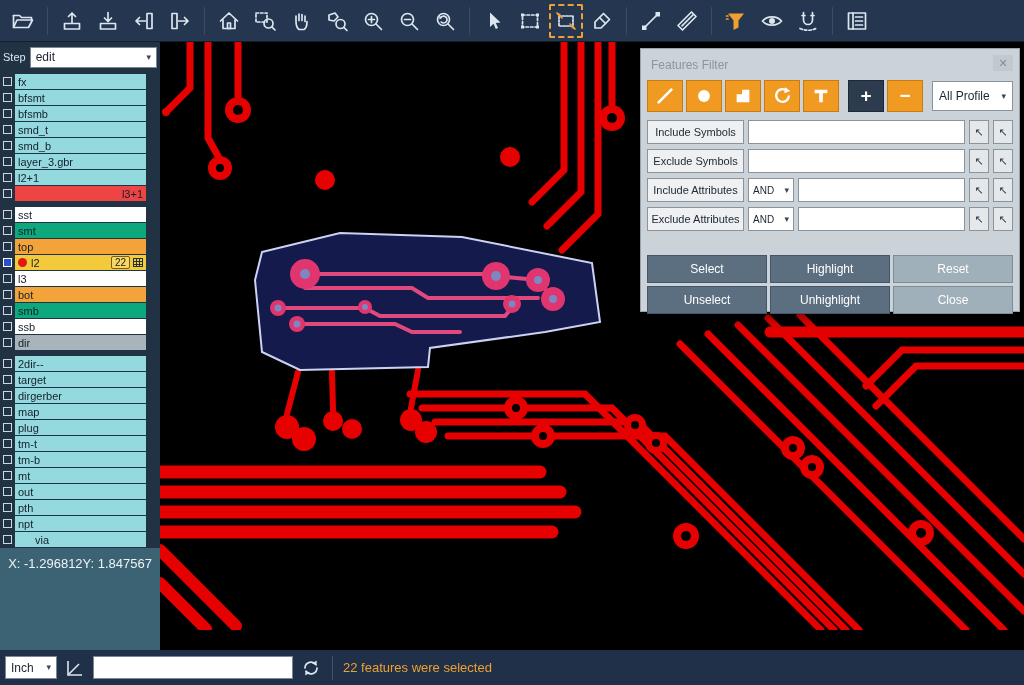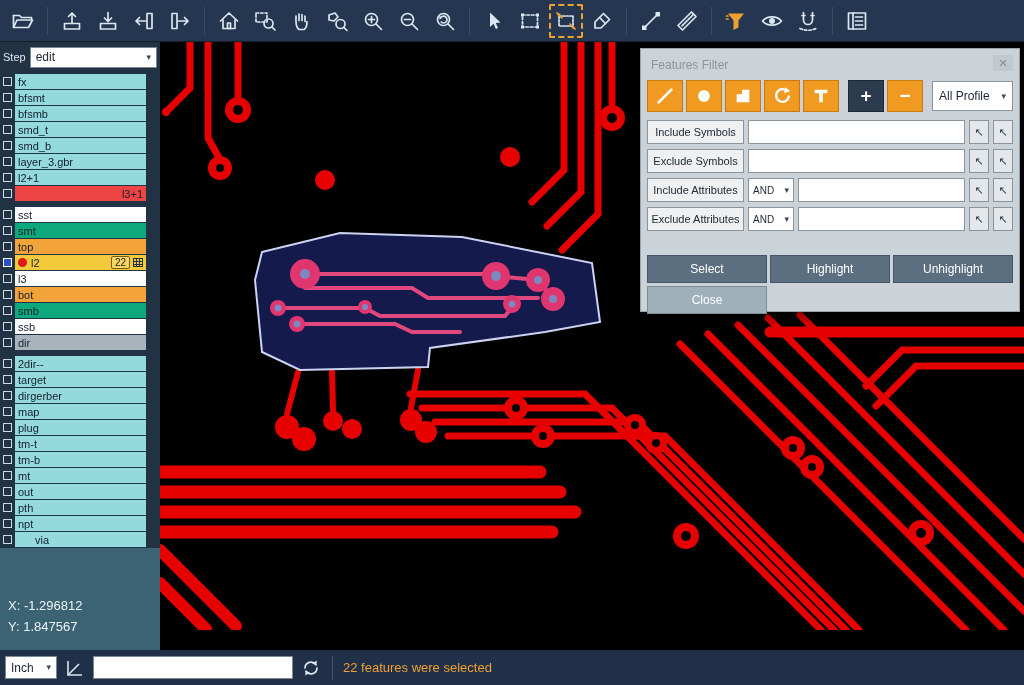--- a/index.html
+++ b/index.html
@@ -32,21 +32,21 @@
   .chev{font-size:9px;color:#3a4654;line-height:1}
   .layer-list{flex:none;padding-top:2px}
   .layer-row{height:15px;margin-bottom:1px;display:flex;align-items:center}
   .layer-cb{width:9px;height:9px;border:1px solid #cfd9e2;margin:0 3px 0 3px;flex:none;background:transparent}
   .layer-cb.checked{background:#2a52c8;border-color:#fff}
   .layer-cell{flex:1;height:15px;display:flex;align-items:center;font-size:11px;color:#14202c;padding:0 3px;margin-right:14px;white-space:nowrap;overflow:hidden}
   .active-dot{width:9px;height:9px;border-radius:50%;background:#e01818;margin-right:4px;flex:none}
   .layer-badge{margin-left:auto;font-size:10px;border:1px solid #7a5c10;background:#f7d768;color:#2a2108;padding:0 3px;border-radius:2px;line-height:11px;flex:none}
   .grid-ico{width:10px;height:9px;margin-left:3px;flex:none;border:1px solid #22303e;background-image:repeating-linear-gradient(to bottom,transparent 0 2px,#22303e 2px 3px),repeating-linear-gradient(to right,transparent 0 2px,#22303e 2px 3px)}
   .layer-gap{height:5px}
-  .sidebar-bottom{flex:1;background:#3c6373;color:#eef3f6;font-size:13px;display:flex;flex-direction:column;justify-content:flex-end;padding:6px 8px 12px 8px;line-height:1.6}
+  .sidebar-bottom{flex:1;background:#3c6373;color:#eef3f6;font-size:13px;display:flex;justify-content:flex-end;padding:6px 8px 12px 8px;line-height:1.6}
 
   
   .canvas{flex:1;position:relative;background:#000;overflow:hidden}
   .canvas svg.board{position:absolute;left:0;top:0;width:864px;height:588px}
 
   
   .dialog{position:absolute;left:480px;top:6px;width:380px;height:264px;background:#ccd3d8;border:1px solid #98a2aa;box-shadow:0 4px 14px rgba(0,0,0,.55);padding:6px;font-size:11px;color:#2a323a}
   .dlg-title{height:20px;display:flex;align-items:center;color:#8d959c;font-size:12px;padding-left:4px;position:relative}
   .dlg-close{position:absolute;right:0;top:0;width:20px;height:16px;background:#c2c9ce;color:#858d94;display:flex;align-items:center;justify-content:center;font-size:11px}
   .dlg-tools{display:flex;align-items:center;gap:3px;margin-top:4px;height:34px}
@@ -616,20 +616,22 @@
                 <span>↖</span>
               </button>
             <button class="pick-btn">
                 <span>↖</span>
               </button>
           </div>
         </div>
         <div class="dlg-actions">
           <button class="act dark">Select</button>
           <button class="act dark">Highlight</button>
+          <button class="act light">Reset</button>
+          <button class="act dark">Unselect</button>
           <button class="act dark">Unhighlight</button>
           <button class="act light">Close</button>
         </div>
       </div>
     </div>
   </div>
 
   <div class="statusbar">
     <div class="unit-select">
       <span>Inch</span>

